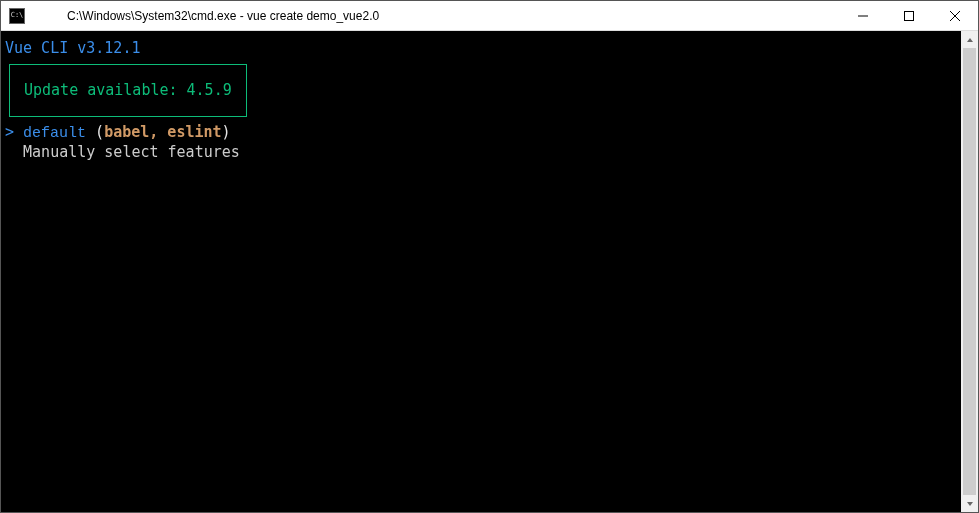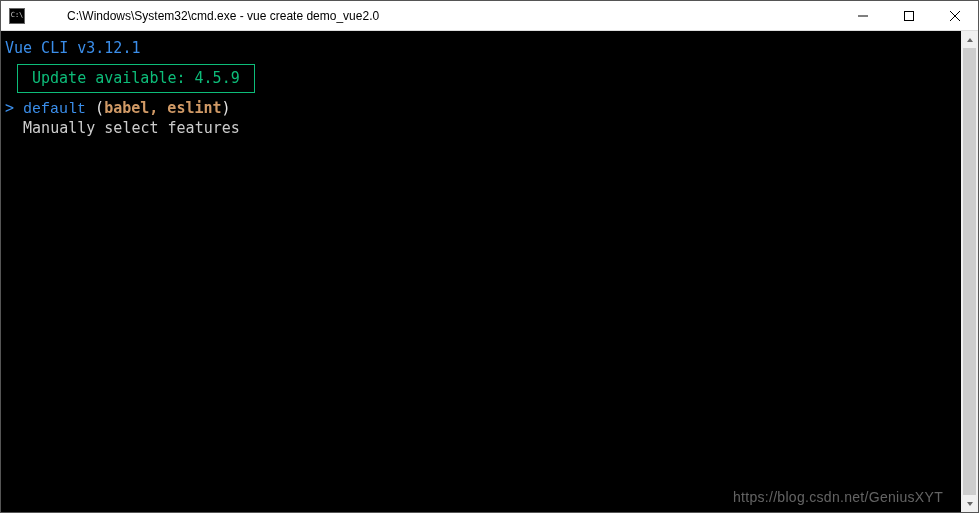--- a/index.html
+++ b/index.html
@@ -100,22 +100,22 @@
       top: 0;
       left: 2px;
       right: 2px;
       height: 100%;
       background: #cdcdcd;
     }
     .cli-header { color: #3b8eea; }
     .update-box {
       border: 1px solid #0dbc79;
       display: inline-block;
-      padding: 4px 14px;
-      margin: 6px 0 6px 12px;
+      padding: 16px 14px;
+      margin: 6px 0 6px 4px;
       color: #0dbc79;
     }
     .line { white-space: pre; }
     .q { color: #0dbc79; }
     .prompt-text { color: #e5e5e5; }
     .hint { color: #999; }
     .cursor-arrow { color: #3b8eea; }
     .selected { color: #3b8eea; font-family: Liberation Mono, monospace; }
     .paren { color: #e5e5e5; }
     .option-detail { color: #d19a66; font-weight: bold; }
@@ -160,21 +160,20 @@
     </div>
   </div>
 
   <div class="terminal-wrap">
     <div class="terminal">
       <div class="line cli-header">Vue CLI v3.12.1</div>
       <div class="update-box">Update available: 4.5.9</div>
       <div class="line"><span class="cursor-arrow">&gt;</span> <span class="selected">default</span><span class="paren"> (</span><span class="option-detail">babel, eslint</span><span class="paren">)</span></div>
       <div class="line"><span class="indent"></span><span>Manually select features</span></div>
 
-      <div class="watermark">https://blog.csdn.net/GeniusXYT</div>
     </div>
 
     <div class="scrollbar">
       <div class="scroll-arrow">
         <svg width="8" height="8" viewBox="0 0 8 8">
             <polygon points="4,2 7,6 1,6" fill="#666"></polygon>
           </svg>
       </div>
       <div class="scroll-track">
         <div class="scroll-thumb"></div>

